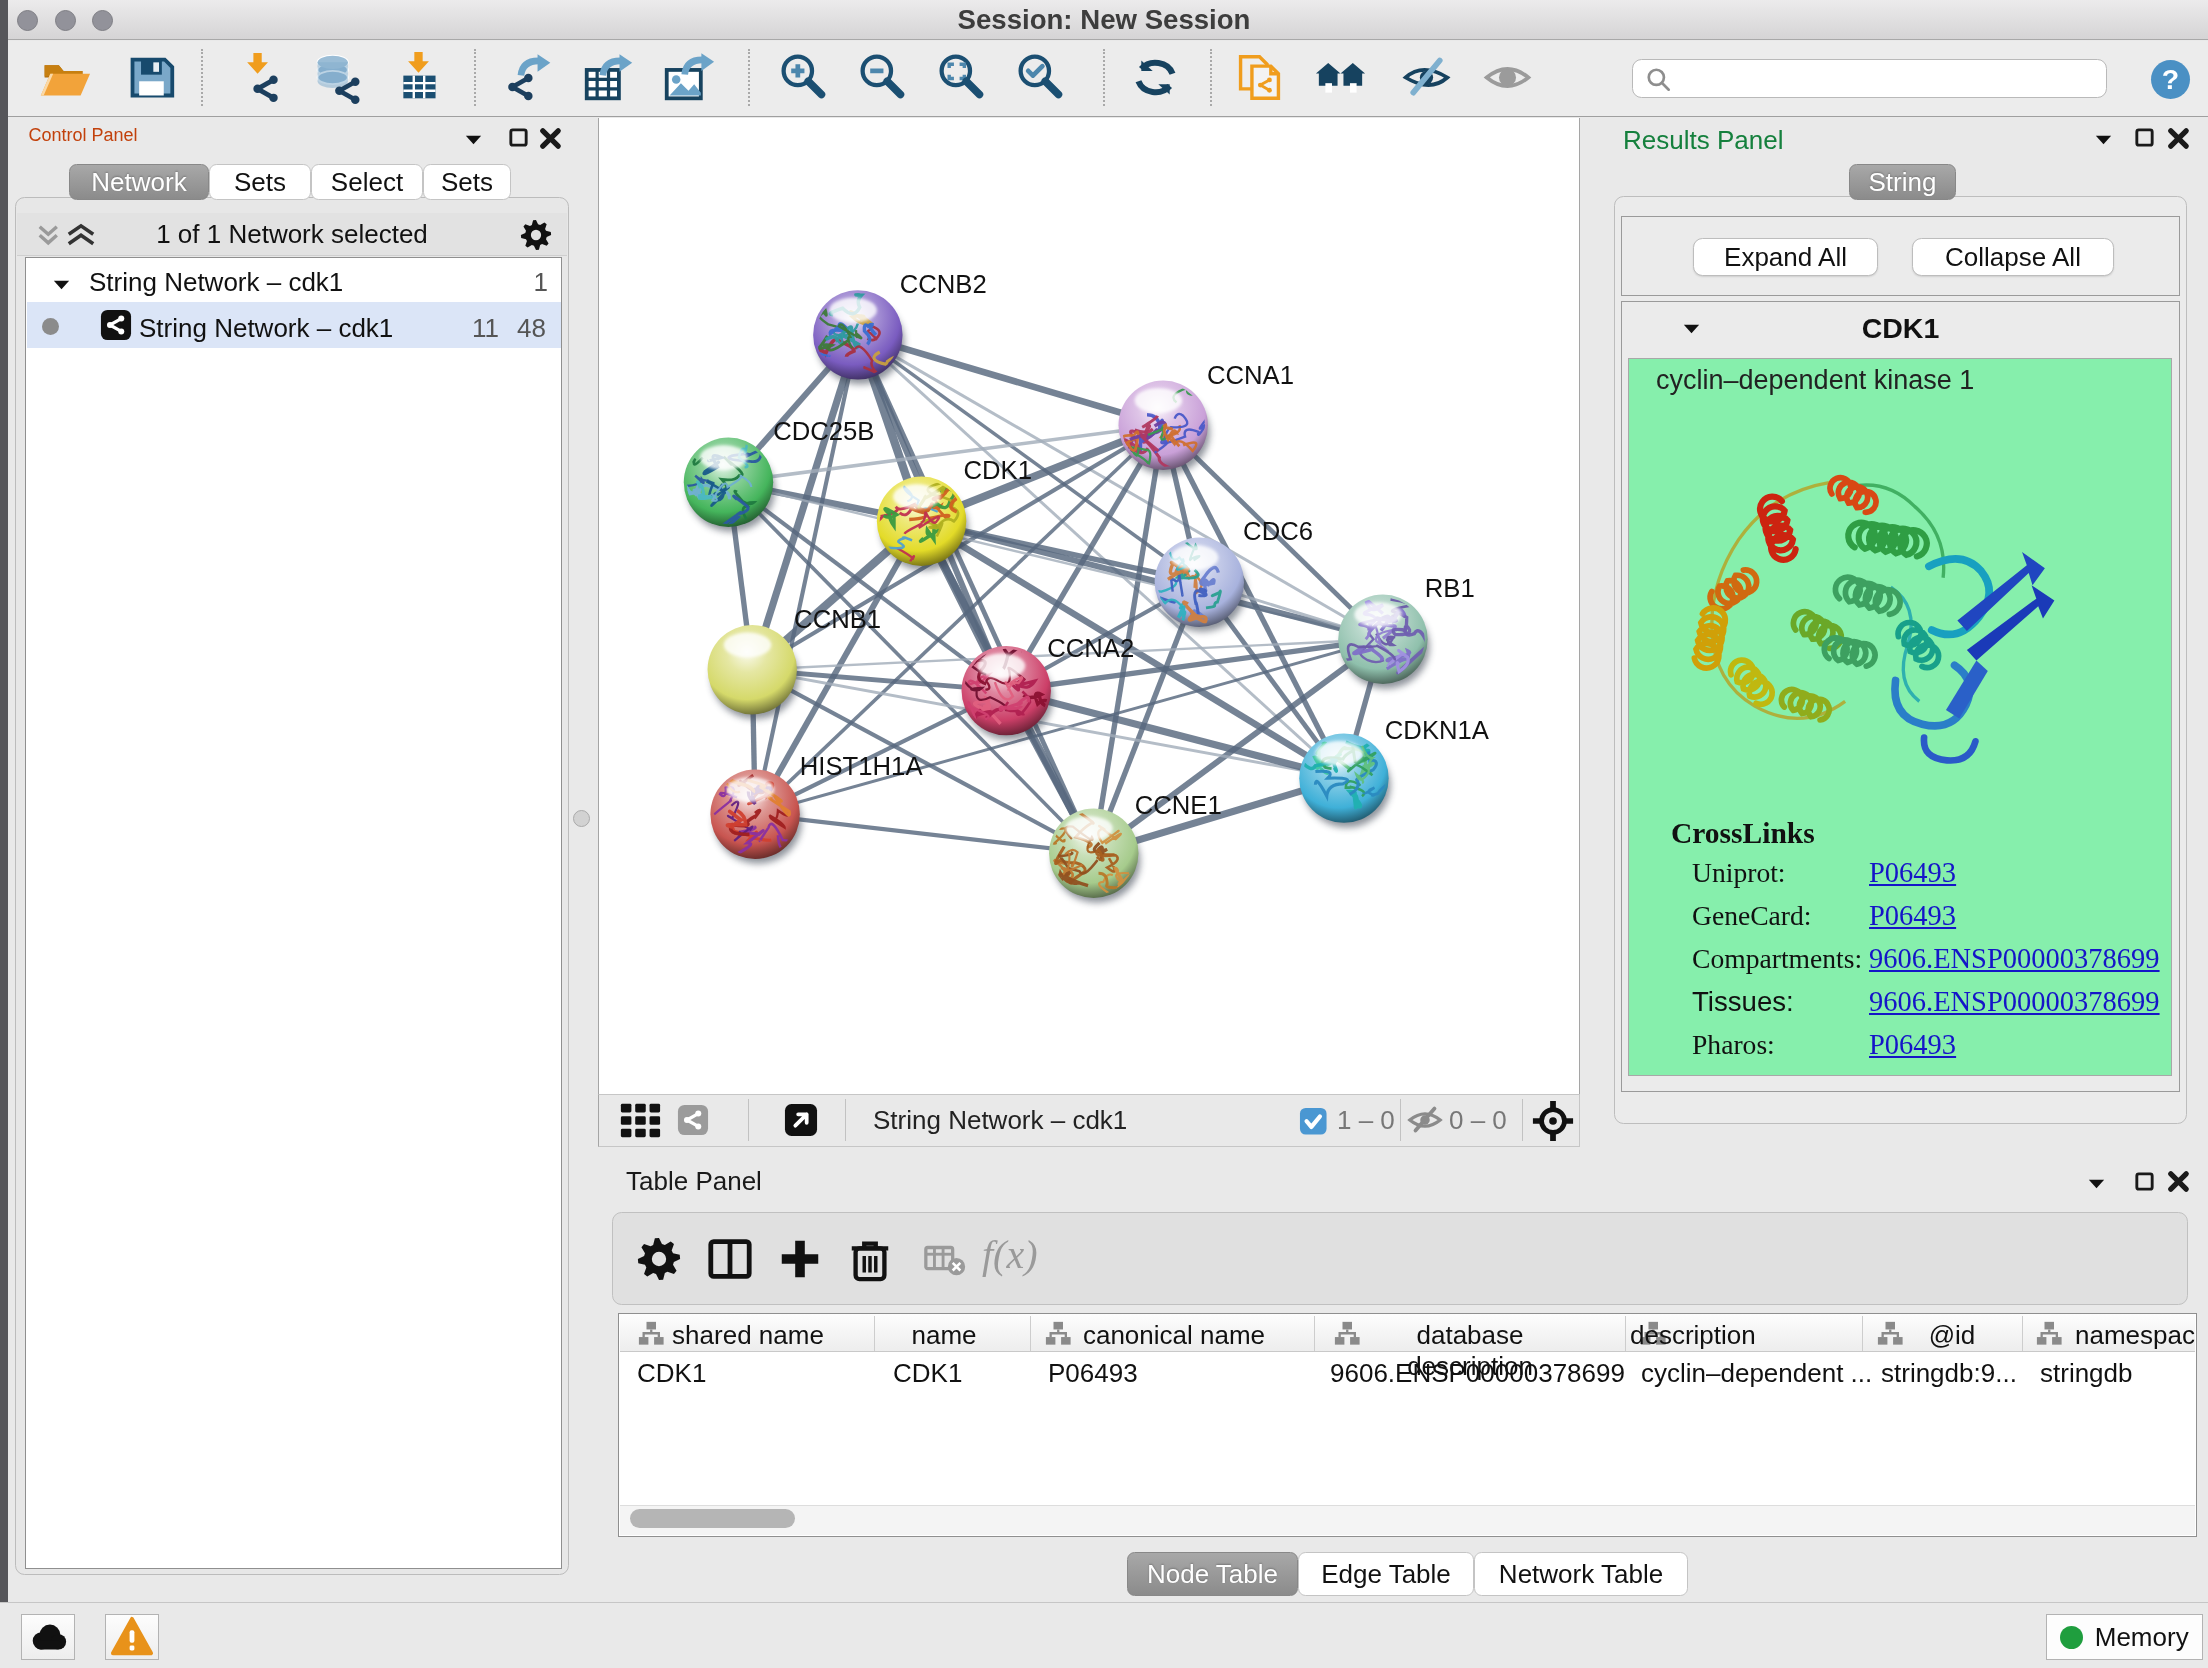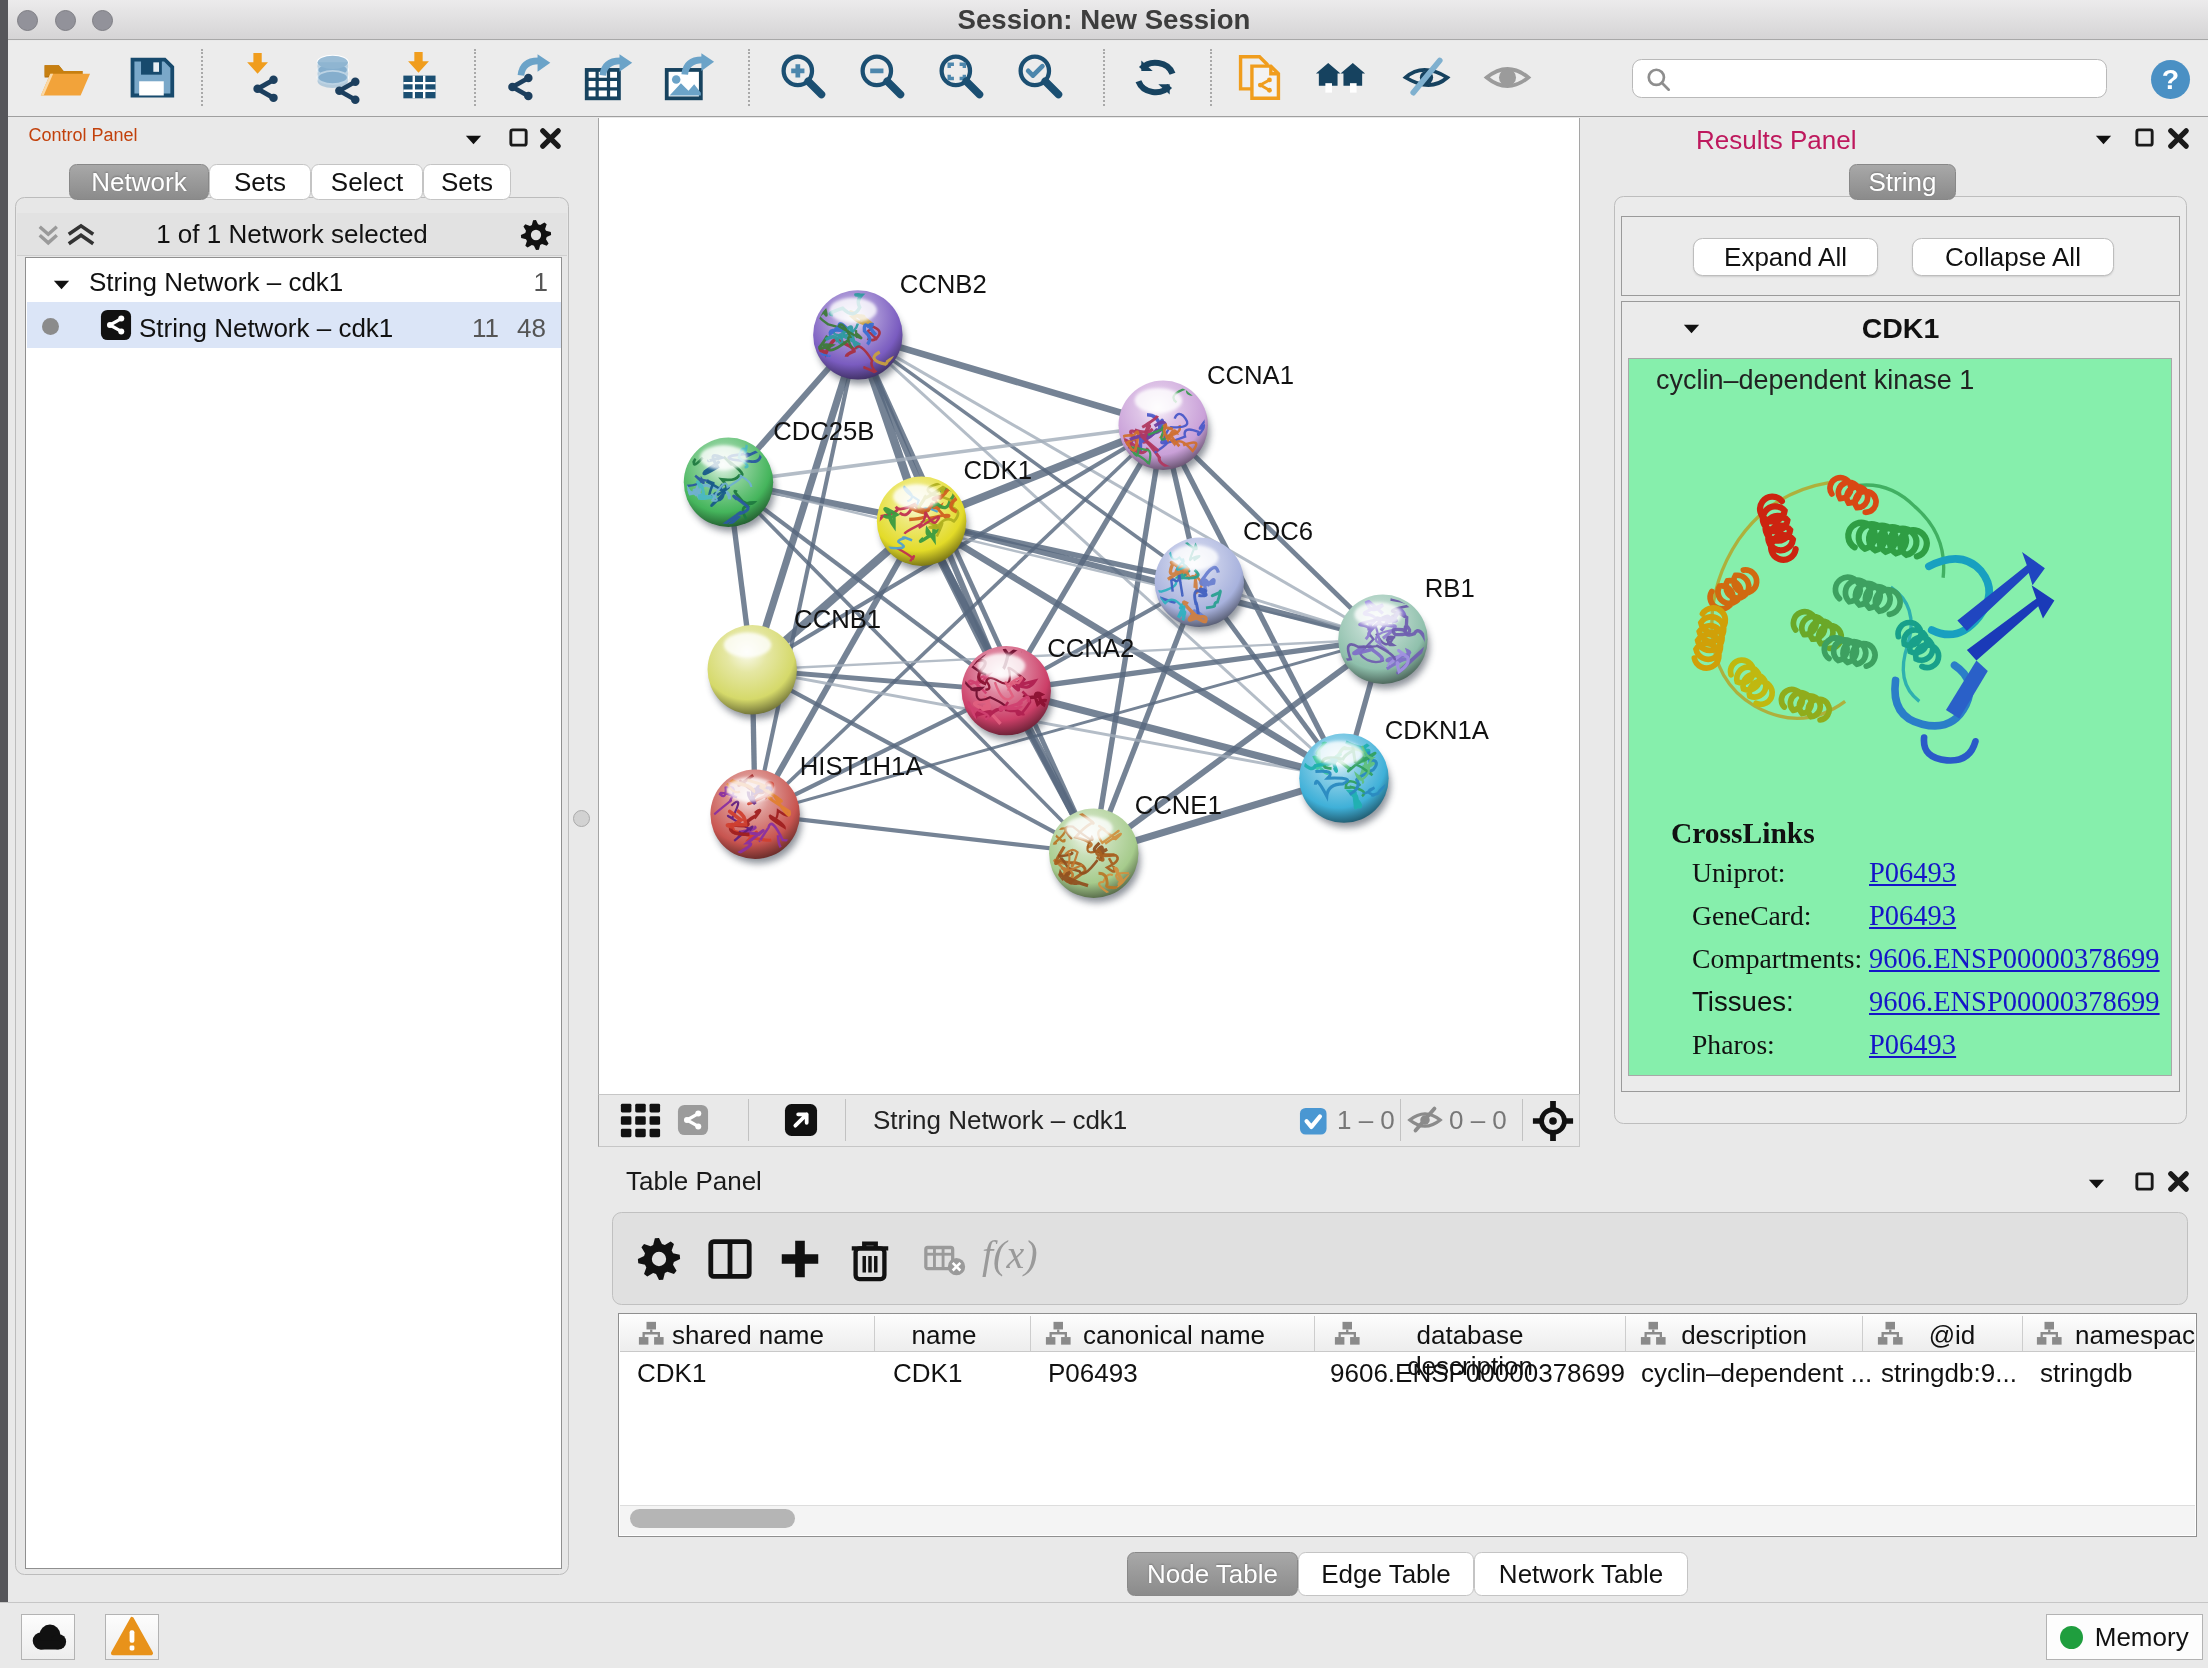--- a/index.html
+++ b/index.html
@@ -594,21 +594,21 @@
     </svg></div>
 <div style="position:absolute;left:1449px;top:1105px;font-size:26px;color:#777">0 – 0</div>
 <div style="position:absolute;left:1522px;top:1099px;width:0;height:42px;border-left:1.9px solid #c2c2c2"></div>
 <div style="position:absolute;left:1531px;top:1099px"><svg width="44" height="44" viewBox="0 0 46 46">
       <circle cx="23" cy="23" r="12" fill="none" stroke="#111" stroke-width="5"></circle>
       <path d="M23,2 v10 M23,34 v10 M2,23 h10 M34,23 h10" stroke="#111" stroke-width="6"></path>
       <circle cx="23" cy="23" r="4" fill="#111"></circle>
     </svg></div>
 <div style="position:absolute;left:1394px;top:1151px;width:15px;height:15px;border-radius:50%;background:#c9c9c9"></div>
 <div style="position:absolute;left:1582px;top:119px;width:627px;height:1051px;background:#e9e9e9"></div>
-<div style="position:absolute;left:1696px;top:125px;font-size:26px;color:#be185d">Results Panel</div>
+<div style="position:absolute;left:1623px;top:125px;font-size:26px;color:#15803d">Results Panel</div>
 <div style="position:absolute;left:2093px;top:129px"><svg width="21" height="21" viewBox="0 0 22 22">
       <path d="M3,7 h16 l-8,9 z" fill="#111"></path>
     </svg></div>
 <div style="position:absolute;left:2133px;top:126px"><svg width="23" height="23" viewBox="0 0 24 24">
       <rect x="4" y="4" width="16" height="16" rx="2" fill="none" stroke="#1a1a1a" stroke-width="3"></rect>
     </svg></div>
 <div style="position:absolute;left:2166px;top:126px"><svg width="25" height="25" viewBox="0 0 26 26">
       <path d="M5,5 L21,21 M21,5 L5,21" stroke="#1a1a1a" stroke-width="5.5" stroke-linecap="round"></path>
     </svg></div>
 <div style="position:absolute;left:1614px;top:196px;width:573px;height:928px;background:#ebebeb;border:1.9px solid #bdbdbd;border-radius:9.5px"></div>
@@ -723,21 +723,21 @@
       <rect x="18" y="19" width="10" height="8" fill="#8a8a8a"></rect>
       <path d="M15,11 v4 M7,19 v-4 h16 v4" fill="none" stroke="#8a8a8a" stroke-width="2.4"></path>
     </svg></div>
 <div style="position:absolute;left:1356px;top:1320px;width:228px;text-align:center;font-size:26px;color:#111">database description</div>
 <div style="position:absolute;left:1639px;top:1319px"><svg width="28.5" height="28.5" viewBox="0 0 30 30">
       <rect x="10" y="3" width="10" height="8" fill="#8a8a8a"></rect>
       <rect x="2" y="19" width="10" height="8" fill="#8a8a8a"></rect>
       <rect x="18" y="19" width="10" height="8" fill="#8a8a8a"></rect>
       <path d="M15,11 v4 M7,19 v-4 h16 v4" fill="none" stroke="#8a8a8a" stroke-width="2.4"></path>
     </svg></div>
-<div style="position:absolute;left:1630px;top:1320px;width:228px;text-align:center;font-size:26px;color:#111">description</div>
+<div style="position:absolute;left:1630px;top:1320px;width:228px;font-size:26px;color:#111">description</div>
 <div style="position:absolute;left:1876px;top:1319px"><svg width="28.5" height="28.5" viewBox="0 0 30 30">
       <rect x="10" y="3" width="10" height="8" fill="#8a8a8a"></rect>
       <rect x="2" y="19" width="10" height="8" fill="#8a8a8a"></rect>
       <rect x="18" y="19" width="10" height="8" fill="#8a8a8a"></rect>
       <path d="M15,11 v4 M7,19 v-4 h16 v4" fill="none" stroke="#8a8a8a" stroke-width="2.4"></path>
     </svg></div>
 <div style="position:absolute;left:1838px;top:1320px;width:228px;text-align:center;font-size:26px;color:#111">@id</div>
 <div style="position:absolute;left:2035px;top:1319px"><svg width="28.5" height="28.5" viewBox="0 0 30 30">
       <rect x="10" y="3" width="10" height="8" fill="#8a8a8a"></rect>
       <rect x="2" y="19" width="10" height="8" fill="#8a8a8a"></rect>

